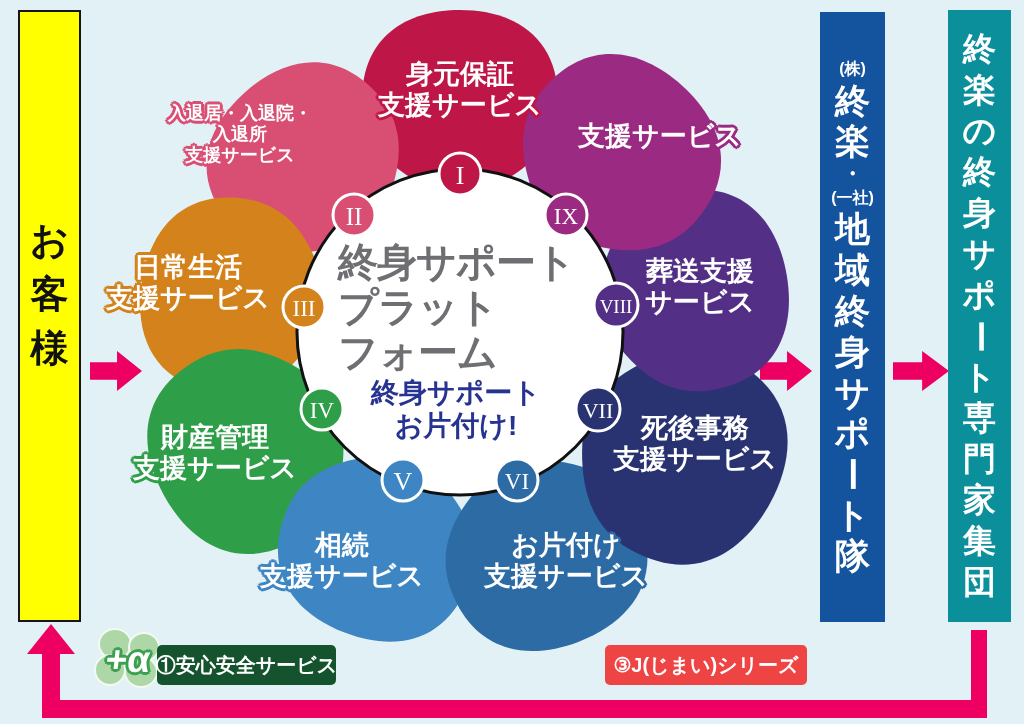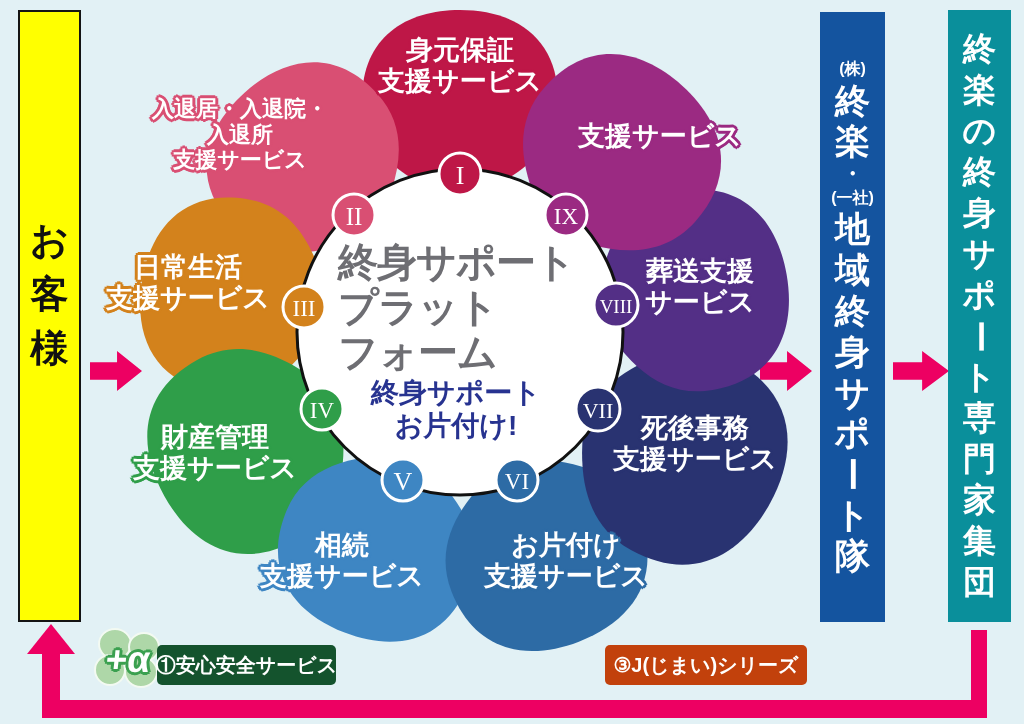--- a/index.html
+++ b/index.html
@@ -33,22 +33,22 @@
   .arrow-b{left:760px;width:52px;}
   .arrow-c{left:893px;width:56px;}
 
   
   .flower{position:absolute;left:0;top:0;width:1024px;height:724px;}
   .badge-num{font-family:"Liberation Serif",serif;fill:#fff;text-anchor:middle;}
 
   
   .plabel{position:absolute;transform:translate(-50%,-50%);text-align:center;color:#fff;
           font-weight:bold;font-size:27px;line-height:1.16;white-space:nowrap;}
-  .plabel.small{font-size:22px;}
-  .oc1{text-shadow:-2px -2px 0 #be1747,2px -2px 0 #be1747,-2px 2px 0 #be1747,2px 2px 0 #be1747,-3px 0 0 #be1747,3px 0 0 #be1747,0 -3px 0 #be1747,0 3px 0 #be1747;}
+  .plabel.small{font-size:18px;}
+  .oc1{text-shadow:-2px -2px 0 #be1747,2px -2px 0 #be1747,-2px 2px 0 #be1747,2px 2px 0 #be1747,-3px 0 0 #be1747,3px 0 0 #be1747,0 -3px 0 #be1747,0 3px 0 #be1747;margin-top:24px;}
   .oc2{text-shadow:-2px -2px 0 #d94f73,2px -2px 0 #d94f73,-2px 2px 0 #d94f73,2px 2px 0 #d94f73,-3px 0 0 #d94f73,3px 0 0 #d94f73,0 -3px 0 #d94f73,0 3px 0 #d94f73;}
   .oc3{text-shadow:-2px -2px 0 #d3821c,2px -2px 0 #d3821c,-2px 2px 0 #d3821c,2px 2px 0 #d3821c,-3px 0 0 #d3821c,3px 0 0 #d3821c,0 -3px 0 #d3821c,0 3px 0 #d3821c;}
   .oc4{text-shadow:-2px -2px 0 #2f9e49,2px -2px 0 #2f9e49,-2px 2px 0 #2f9e49,2px 2px 0 #2f9e49,-3px 0 0 #2f9e49,3px 0 0 #2f9e49,0 -3px 0 #2f9e49,0 3px 0 #2f9e49;}
   .oc5{text-shadow:-2px -2px 0 #3e86c3,2px -2px 0 #3e86c3,-2px 2px 0 #3e86c3,2px 2px 0 #3e86c3,-3px 0 0 #3e86c3,3px 0 0 #3e86c3,0 -3px 0 #3e86c3,0 3px 0 #3e86c3;}
   .oc6{text-shadow:-2px -2px 0 #2d6ba5,2px -2px 0 #2d6ba5,-2px 2px 0 #2d6ba5,2px 2px 0 #2d6ba5,-3px 0 0 #2d6ba5,3px 0 0 #2d6ba5,0 -3px 0 #2d6ba5,0 3px 0 #2d6ba5;}
   .oc7{text-shadow:-2px -2px 0 #293371,2px -2px 0 #293371,-2px 2px 0 #293371,2px 2px 0 #293371,-3px 0 0 #293371,3px 0 0 #293371,0 -3px 0 #293371,0 3px 0 #293371;}
   .oc8{text-shadow:-2px -2px 0 #532f86,2px -2px 0 #532f86,-2px 2px 0 #532f86,2px 2px 0 #532f86,-3px 0 0 #532f86,3px 0 0 #532f86,0 -3px 0 #532f86,0 3px 0 #532f86;}
   .oc9{text-shadow:-2px -2px 0 #9b2a82,2px -2px 0 #9b2a82,-2px 2px 0 #9b2a82,2px 2px 0 #9b2a82,-3px 0 0 #9b2a82,3px 0 0 #9b2a82,0 -3px 0 #9b2a82,0 3px 0 #9b2a82;}
   .lp1{left:460px;top:66px;} .lp2{left:240px;top:134px;} .lp3{left:188px;top:283px;}
   .lp4{left:215px;top:453px;} .lp5{left:342px;top:561px;} .lp6{left:566px;top:561px;}
@@ -66,21 +66,21 @@
   
   .plusalpha{position:absolute;left:92px;top:628px;width:72px;height:62px;}
   .plusalpha .lobe{position:absolute;border-radius:50%;background:#aed7a8;border:2px solid #f3faf2;}
   .pa-text{position:absolute;left:50%;top:50%;transform:translate(-50%,-50%) skewX(-6deg);
            font-size:37px;font-weight:bold;color:#fff;line-height:1;
            text-shadow:-2px -2px 0 #3ba050,2px -2px 0 #3ba050,-2px 2px 0 #3ba050,2px 2px 0 #3ba050,-3px 0 0 #3ba050,3px 0 0 #3ba050,0 -3px 0 #3ba050,0 3px 0 #3ba050;}
   .bbox{position:absolute;top:645px;height:40px;border-radius:5px;display:flex;align-items:center;
         justify-content:center;color:#fff;font-weight:bold;font-size:20px;white-space:nowrap;}
   .bbox1{left:157px;width:179px;background:#14532d;}
   .bbox2{left:363px;width:234px;background:#2aabe0;}
-  .bbox3{left:605px;width:202px;background:#c2410c;}
+  .bbox3{left:605px;width:202px;background:#ef4444;}
 
   
   .loop-bottom{position:absolute;left:42px;top:700px;width:945px;height:18px;background:#ed0062;}
   .loop-right{position:absolute;left:971px;top:630px;width:16px;height:88px;background:#ed0062;}
   .loop-shaft{position:absolute;left:42px;top:650px;width:18px;height:68px;background:#ed0062;}
   .loop-head{position:absolute;left:27px;top:624px;width:48px;height:30px;background:#ed0062;
              clip-path:polygon(50% 0,100% 100%,0 100%);}
 </style>
 </head>
 <body>

